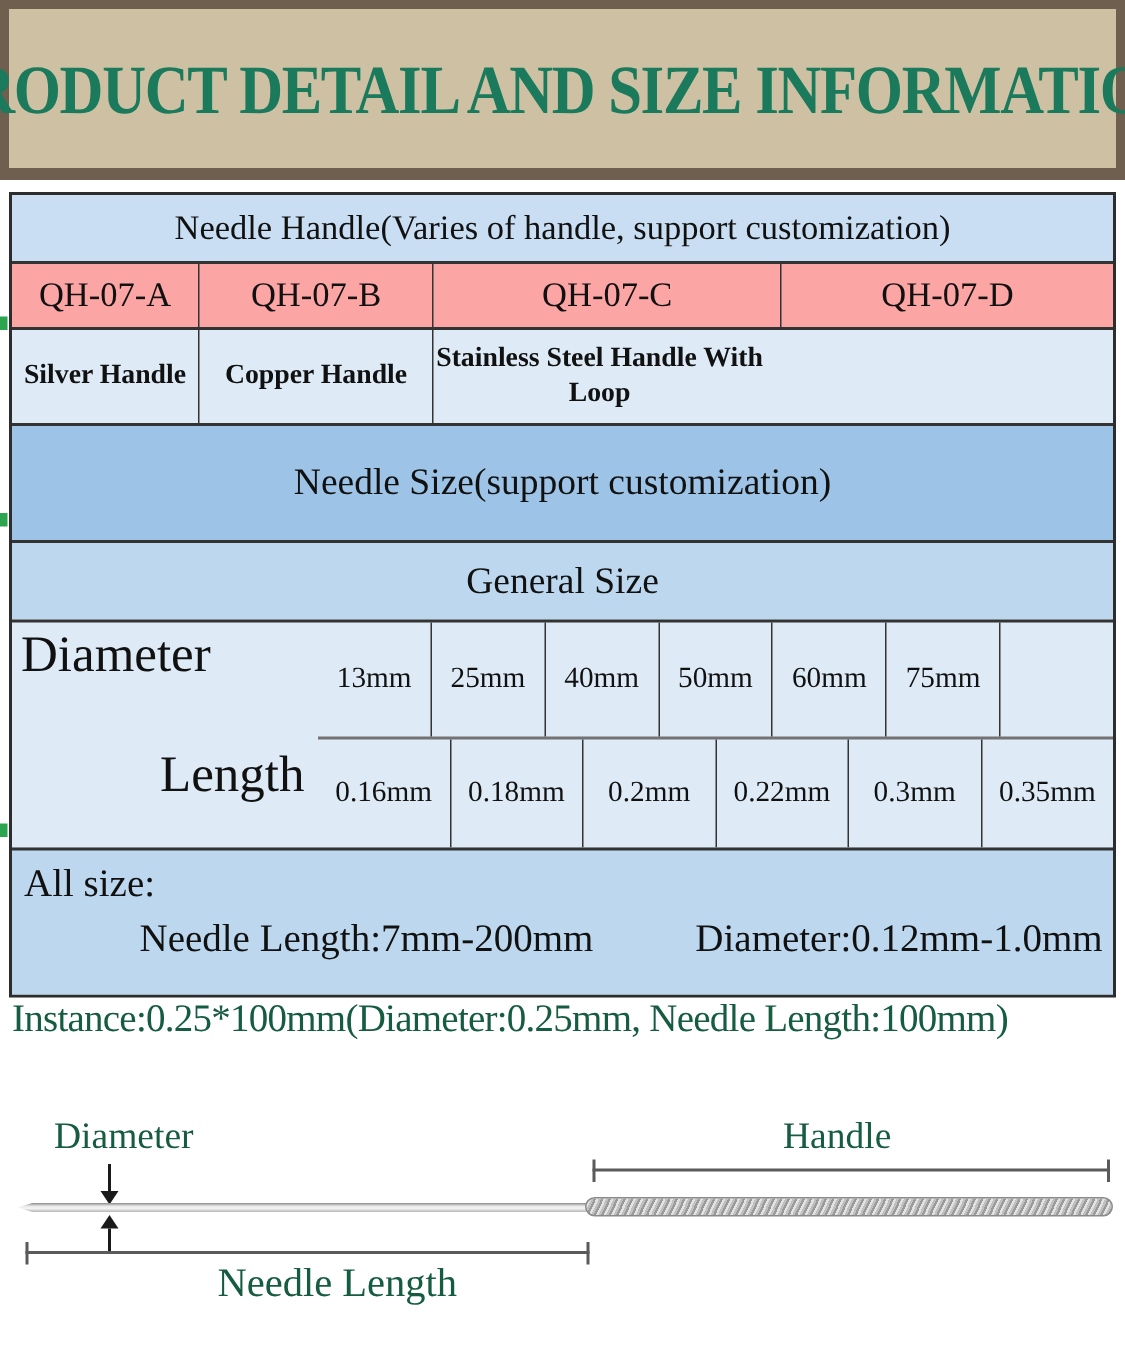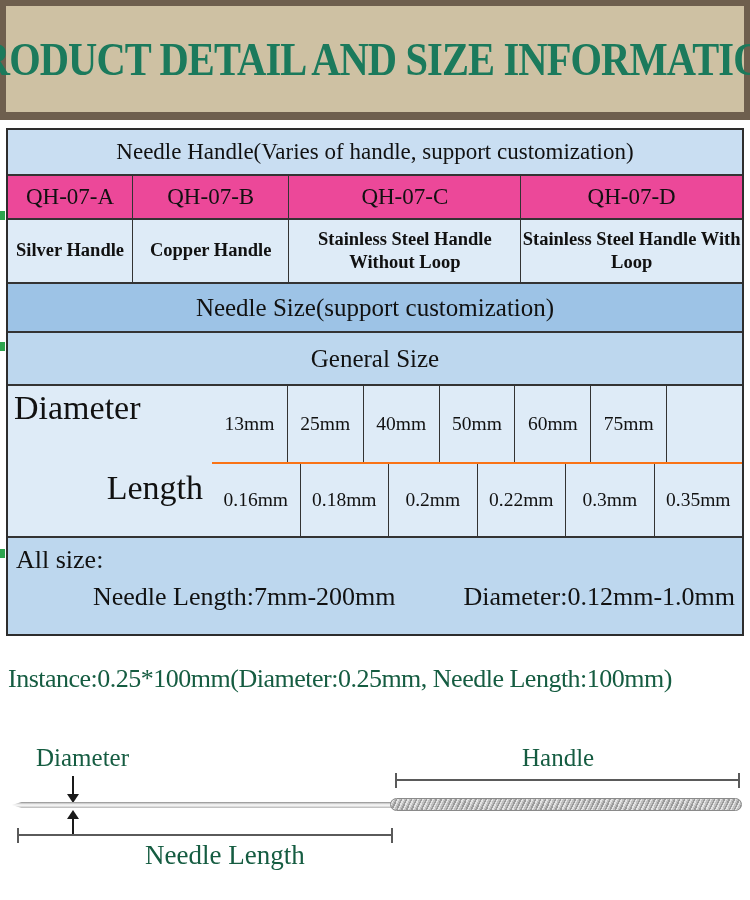--- a/index.html
+++ b/index.html
@@ -17,35 +17,35 @@
   
   .spec { position:absolute; left:6px; top:128px; width:738px;
           border:2px solid #2d2d2d; background:#deebf7; color:#111; }
   .t-row { display:flex; align-items:center; }
   .t-row + .t-row { border-top:2px solid #333; }
   .cell { display:flex; align-items:center; justify-content:center;
           text-align:center; height:100%; }
   .cell + .cell { border-left:1.5px solid #333; }
 
   .r-head   { height:44px; background:#c9def2; font-size:23px; justify-content:center; }
-  .r-models { height:44px; background:#ec4899; font-size:23px; }
+  .r-models { height:44px; background:#fca5a5; font-size:23px; }
   .r-descs  { height:64px; background:#deebf7; font-size:18.5px; line-height:1.25;font-weight:bold; }
-  .r-size   { height:49px; background:#9dc3e6; font-size:25px; justify-content:center; }
+  .r-size   { height:78px; background:#9dc3e6; font-size:25px; justify-content:center; }
   .r-general{ height:53px; background:#bdd7ee; font-size:25px; justify-content:center; }
   .r-allsize{ height:98px; background:#bdd7ee; position:relative; font-size:26px;padding-left:18px; }
 
   .c-m1 { width:16.9%; } .c-m2 { width:21.3%; } .c-m3 { width:31.6%; } .c-m4 { width:30.2%; }
 
   .r-grid { display:flex; height:152px; background:#deebf7; }
   .diag-cell { width:204px; position:relative; border-right:1.5px solid #333; }
   .diag-cell svg { position:absolute; left:0; top:0; width:100%; height:100%; }
   .diag-len { position:absolute; top:8px; right:8px; font-size:34px; }
   .diag-dia { position:absolute; bottom:34px; left:6px; font-size:34px; }
   .grid-right { flex:1; display:flex; flex-direction:column; }
-  .len-row { height:78px; display:flex; border-bottom:2px solid #f97316; }
+  .len-row { height:78px; display:flex; border-bottom:2px solid #737373; }
   .dia-row { height:72px; display:flex; }
   .d-cell { flex:1; display:flex; align-items:center; justify-content:center;
             font-size:19.5px; }
   .d-cell + .d-cell { border-left:1.5px solid #333; }
 
   .allsize-label { position:absolute; left:8px; top:7px; }
   .allsize-line2 { position:absolute; left:85px; top:44px; white-space:nowrap;text-align:right; }
   .allsize-dia { margin-left:68px; }
 
   .green-mark { position:absolute; left:0; width:5px; height:9px; background:#2da44e; }
@@ -96,21 +96,20 @@
   <div class="t-row r-models">
     <div class="cell c-m1">QH-07-A</div>
     <div class="cell c-m2">QH-07-B</div>
     <div class="cell c-m3">QH-07-C</div>
     <div class="cell c-m4">QH-07-D</div>
   </div>
 
   <div class="t-row r-descs">
     <div class="cell c-m1">Silver Handle</div>
     <div class="cell c-m2">Copper Handle</div>
-    <div class="cell c-m3">Stainless Steel Handle Without Loop</div>
     <div class="cell c-m4">Stainless Steel Handle With Loop</div>
   </div>
 
   <div class="t-row r-size">
     <span>Needle Size(support customization)</span>
   </div>
 
   <div class="t-row r-general">
     <span>General Size</span>
   </div>

